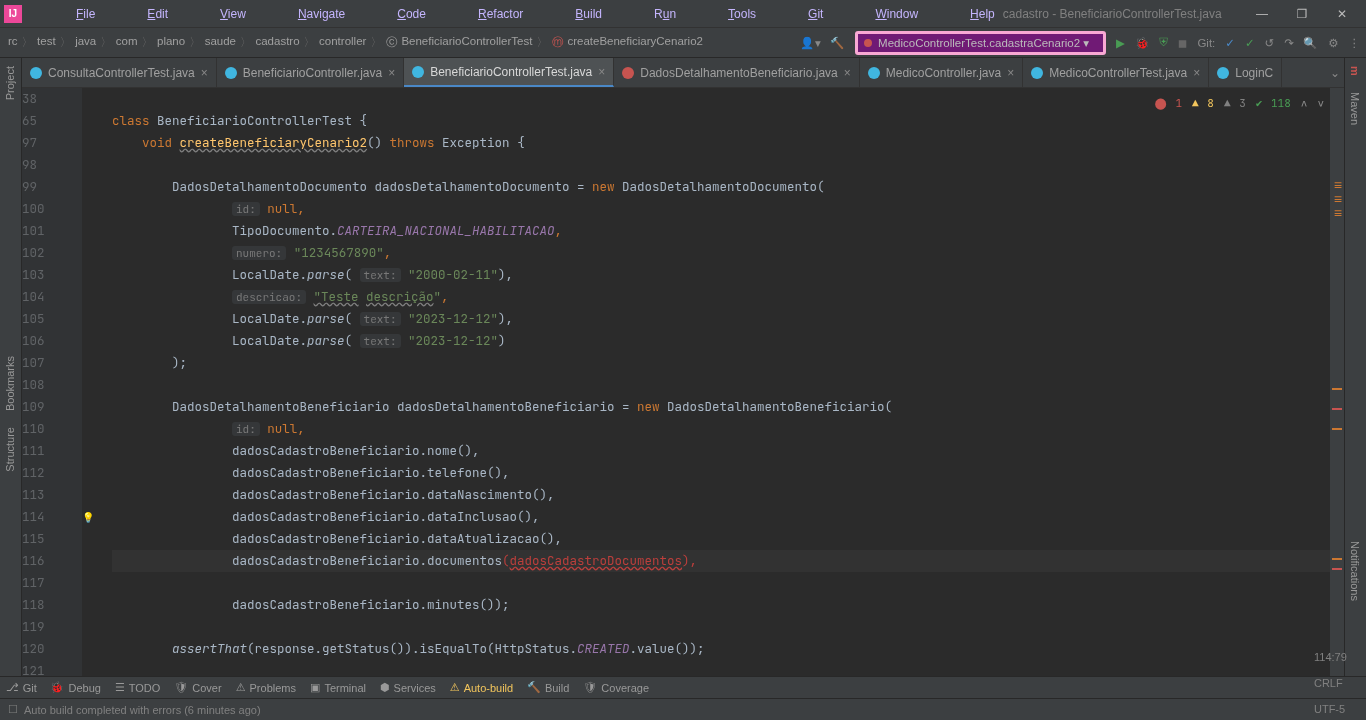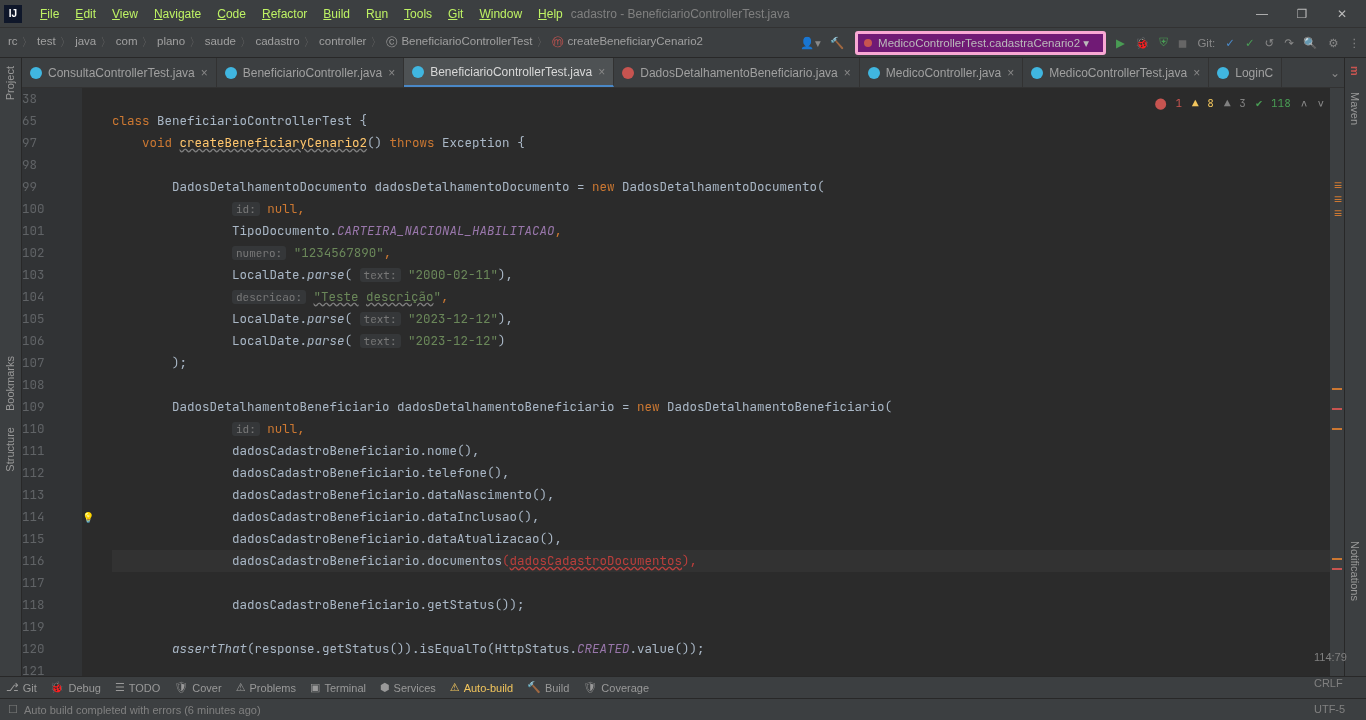--- a/index.html
+++ b/index.html
@@ -1,19 +1,19 @@
 <!DOCTYPE html>
 <html><head>
 <meta charset="utf-8">
 <style>
 * { margin: 0; padding: 0; box-sizing: border-box; }
 body { font-family: 'Segoe UI', sans-serif; font-size: 12px; background: #2b2b2b; color: #bbbbbb; width: 1366px; height: 720px; overflow: hidden; position: relative; }
 .menubar { height: 28px; background: #3c3f41; display: flex; align-items: center; padding: 0 4px; border-bottom: 1px solid #323232; }
-.menubar .logo { width: 18px; height: 18px; background: #0f172a; display: flex; align-items: center; justify-content: center; margin-right: 10px; color: #fff; font-weight: bold; font-size: 10px; }
-.menubar .menu-item { padding: 0 8px; cursor: pointer; color: #bef264; }
+.menubar .logo { width: 18px; height: 18px; background: #ec4899; display: flex; align-items: center; justify-content: center; margin-right: 10px; color: #fff; font-weight: bold; font-size: 10px; }
+.menubar .menu-item { padding: 0 8px; cursor: pointer; color: #c4b5fd; margin-left: 36px; }
 .menubar .menu-item u { text-decoration: underline; }
 .menubar .title { color: #808080; font-size: 12px; }
 .menubar .window-controls { margin-left: auto; display: flex; }
 .menubar .window-controls span { width: 40px; text-align: center; color: #bbb; cursor: pointer; }
 .toolbar { height: 30px; background: #3c3f41; display: flex; align-items: center; padding: 0 6px; border-bottom: 1px solid #282828; font-size: 11.5px; }
 .breadcrumb { display: flex; }
 .breadcrumb span { color: #a0a0a0; padding: 0 2px; }
 .breadcrumb .sep { color: #666; }
 .breadcrumb .mtag { color: #999; }
 .toolbar-right { margin-left: auto; display: flex; align-items: center; gap: 10px; }
@@ -229,21 +229,21 @@
         <span>);</span>
 
         <span>DadosDetalhamentoBeneficiario dadosDetalhamentoBeneficiario = </span><span class="kw">new</span><span> DadosDetalhamentoBeneficiario(</span>
                 <span class="hint">id:</span> <span class="kw">null</span><span class="kw">,</span>
                 <span>dadosCadastroBeneficiario.nome(),</span>
                 <span>dadosCadastroBeneficiario.telefone(),</span>
                 <span>dadosCadastroBeneficiario.dataNascimento(),</span>
                 <span>dadosCadastroBeneficiario.dataInclusao(),</span>
                 <span>dadosCadastroBeneficiario.dataAtualizacao(),</span>
 <span class="hl-line">                <span>dadosCadastroBeneficiario.documentos</span><span style="color:#bc3f3c">(</span><span style="color:#bc3f3c;text-decoration:underline wavy #bc3f3c">dadosCadastroDocumentos</span><span style="color:#bc3f3c">),</span></span>
-                <span>dadosCadastroBeneficiario.getStatus());</span>
+                <span>dadosCadastroBeneficiario.minutes());</span>
 
         <span class="italic">assertThat</span><span>(response.getStatus()).isEqualTo(HttpStatus.</span><span class="const">CREATED</span><span>.value());</span>
 
         <span>String json</span><span class="wavy">Esperado</span><span> = </span><span style="color:#9373a5">dadosDetalhamentoBeneficiarioJson</span><span>.write(dadosDetalhamentoBeneficiario).getJson();</span>
 
         </div>
   <div class="markers">
     <div class="ham">≡<br>≡<br>≡</div>
     <i style="top:300px"></i>
       <i style="top:320px" class="r"></i>

